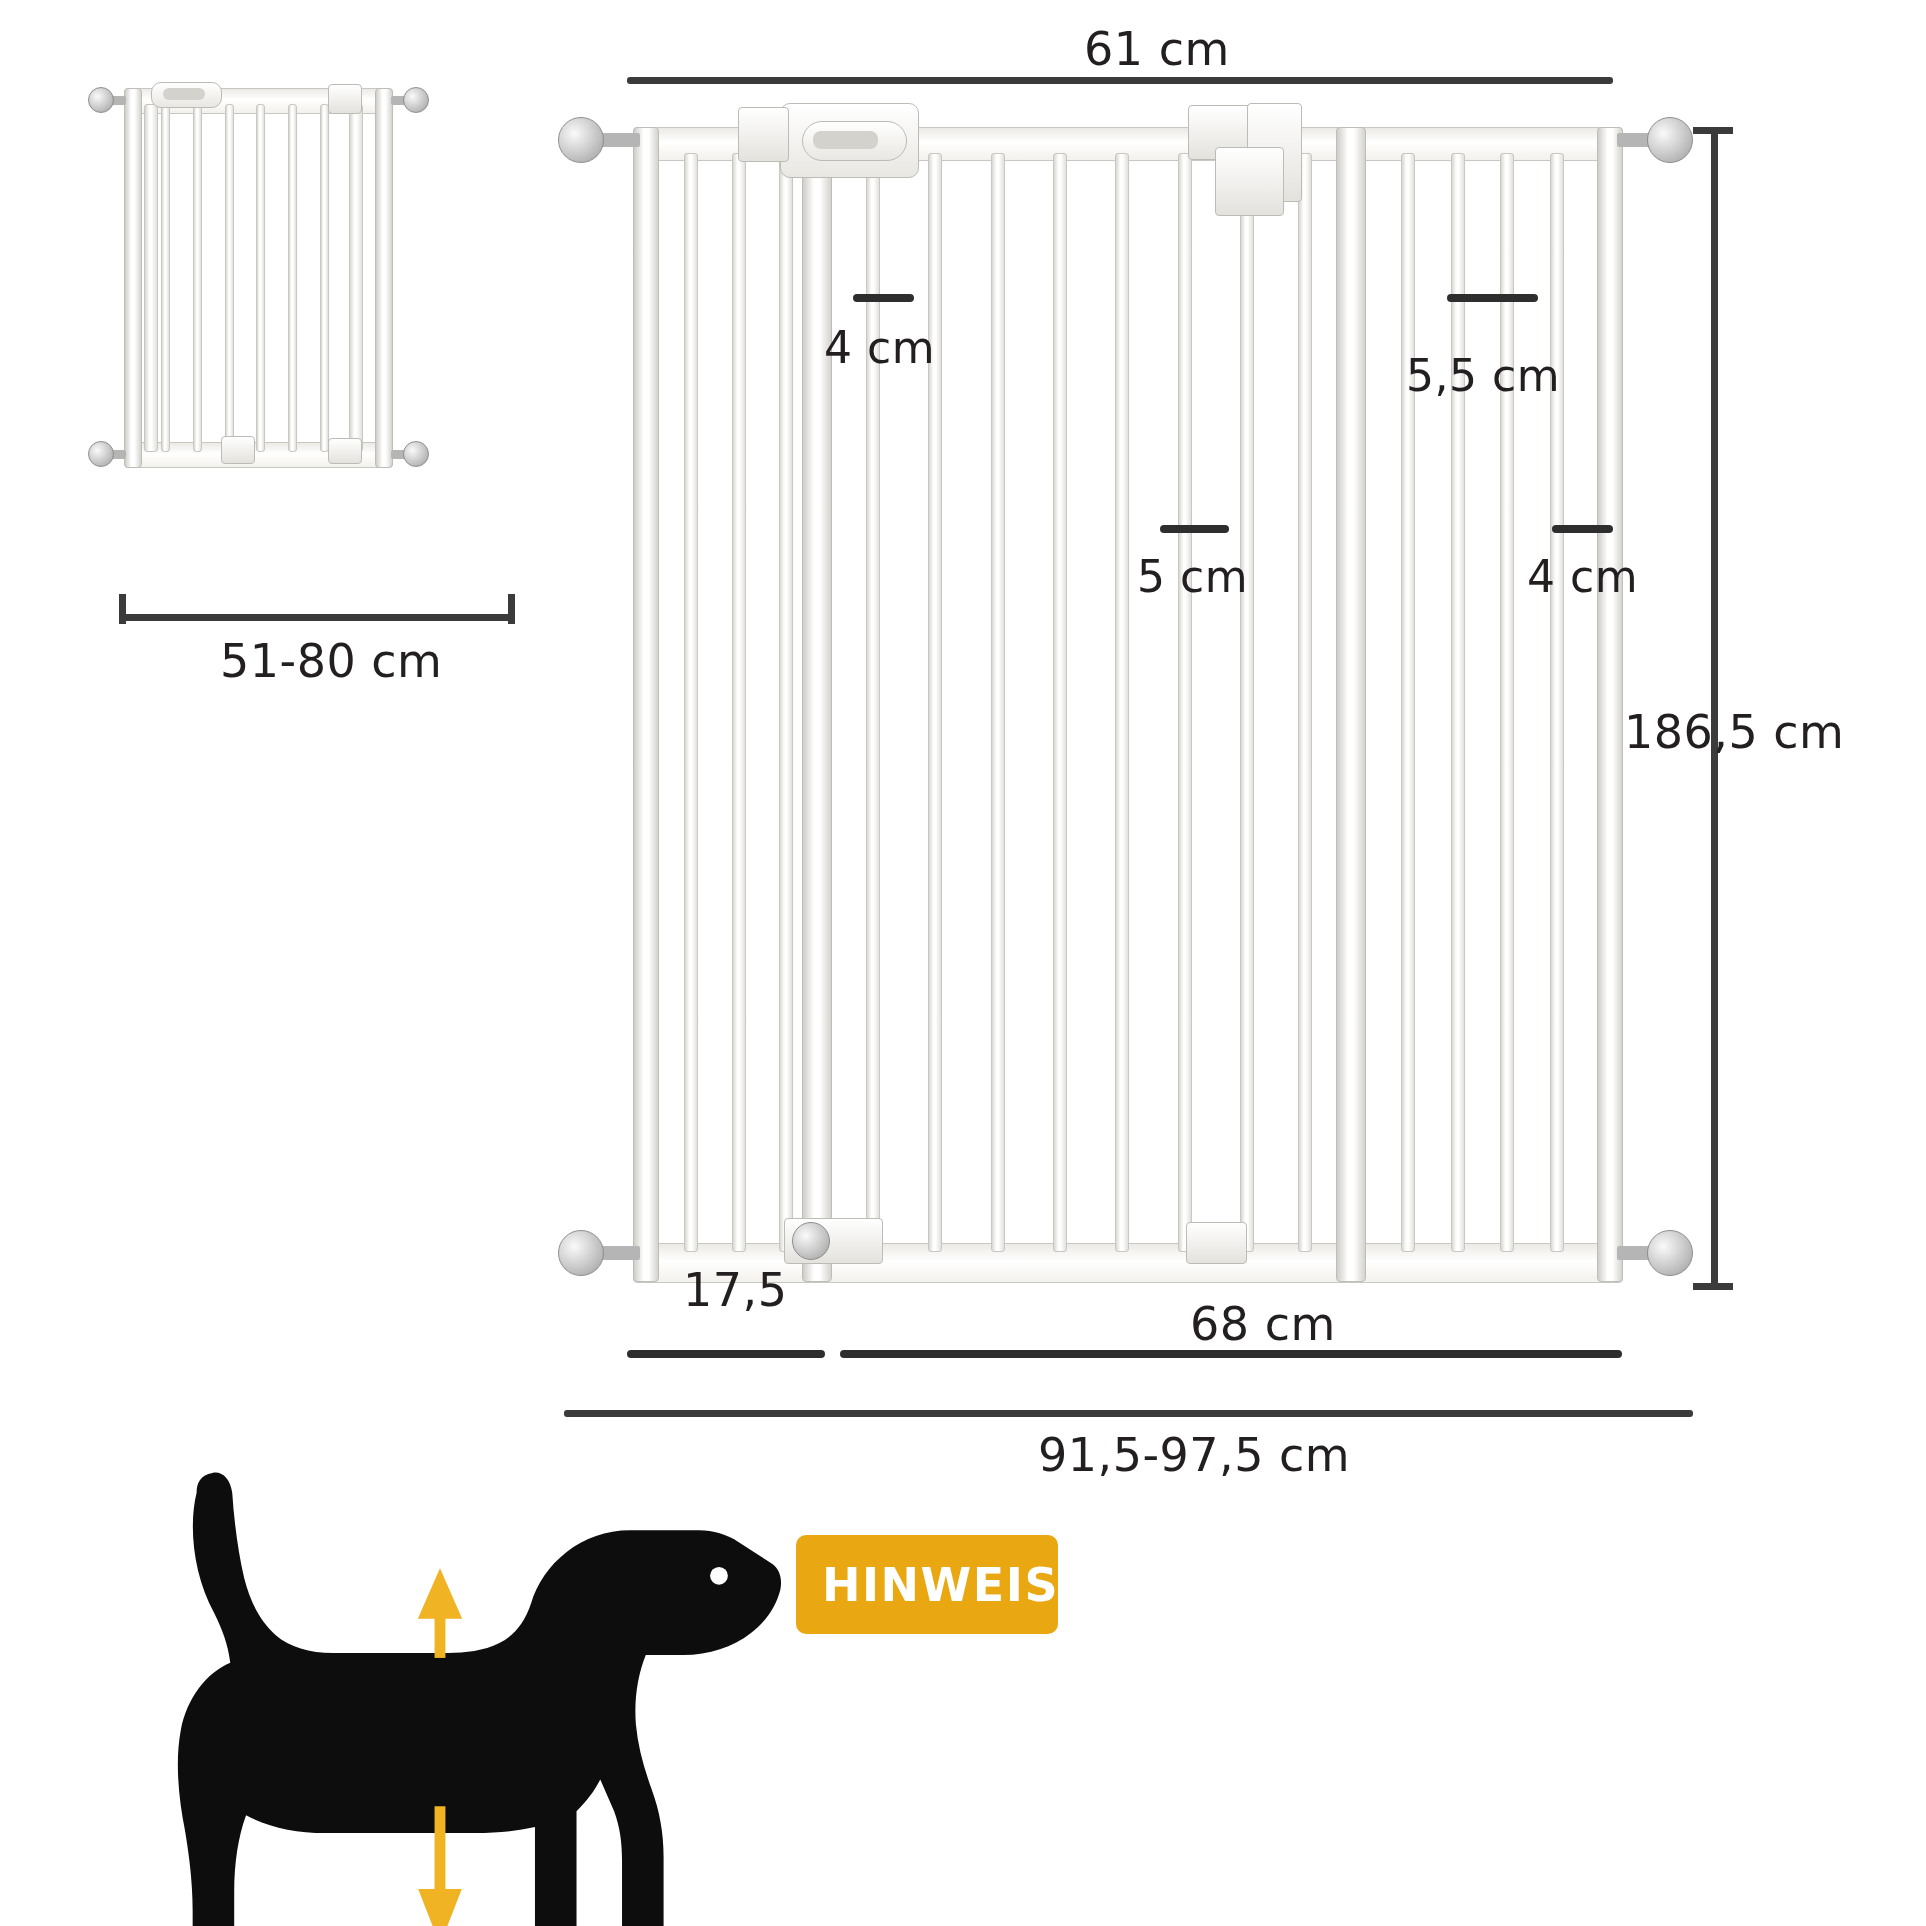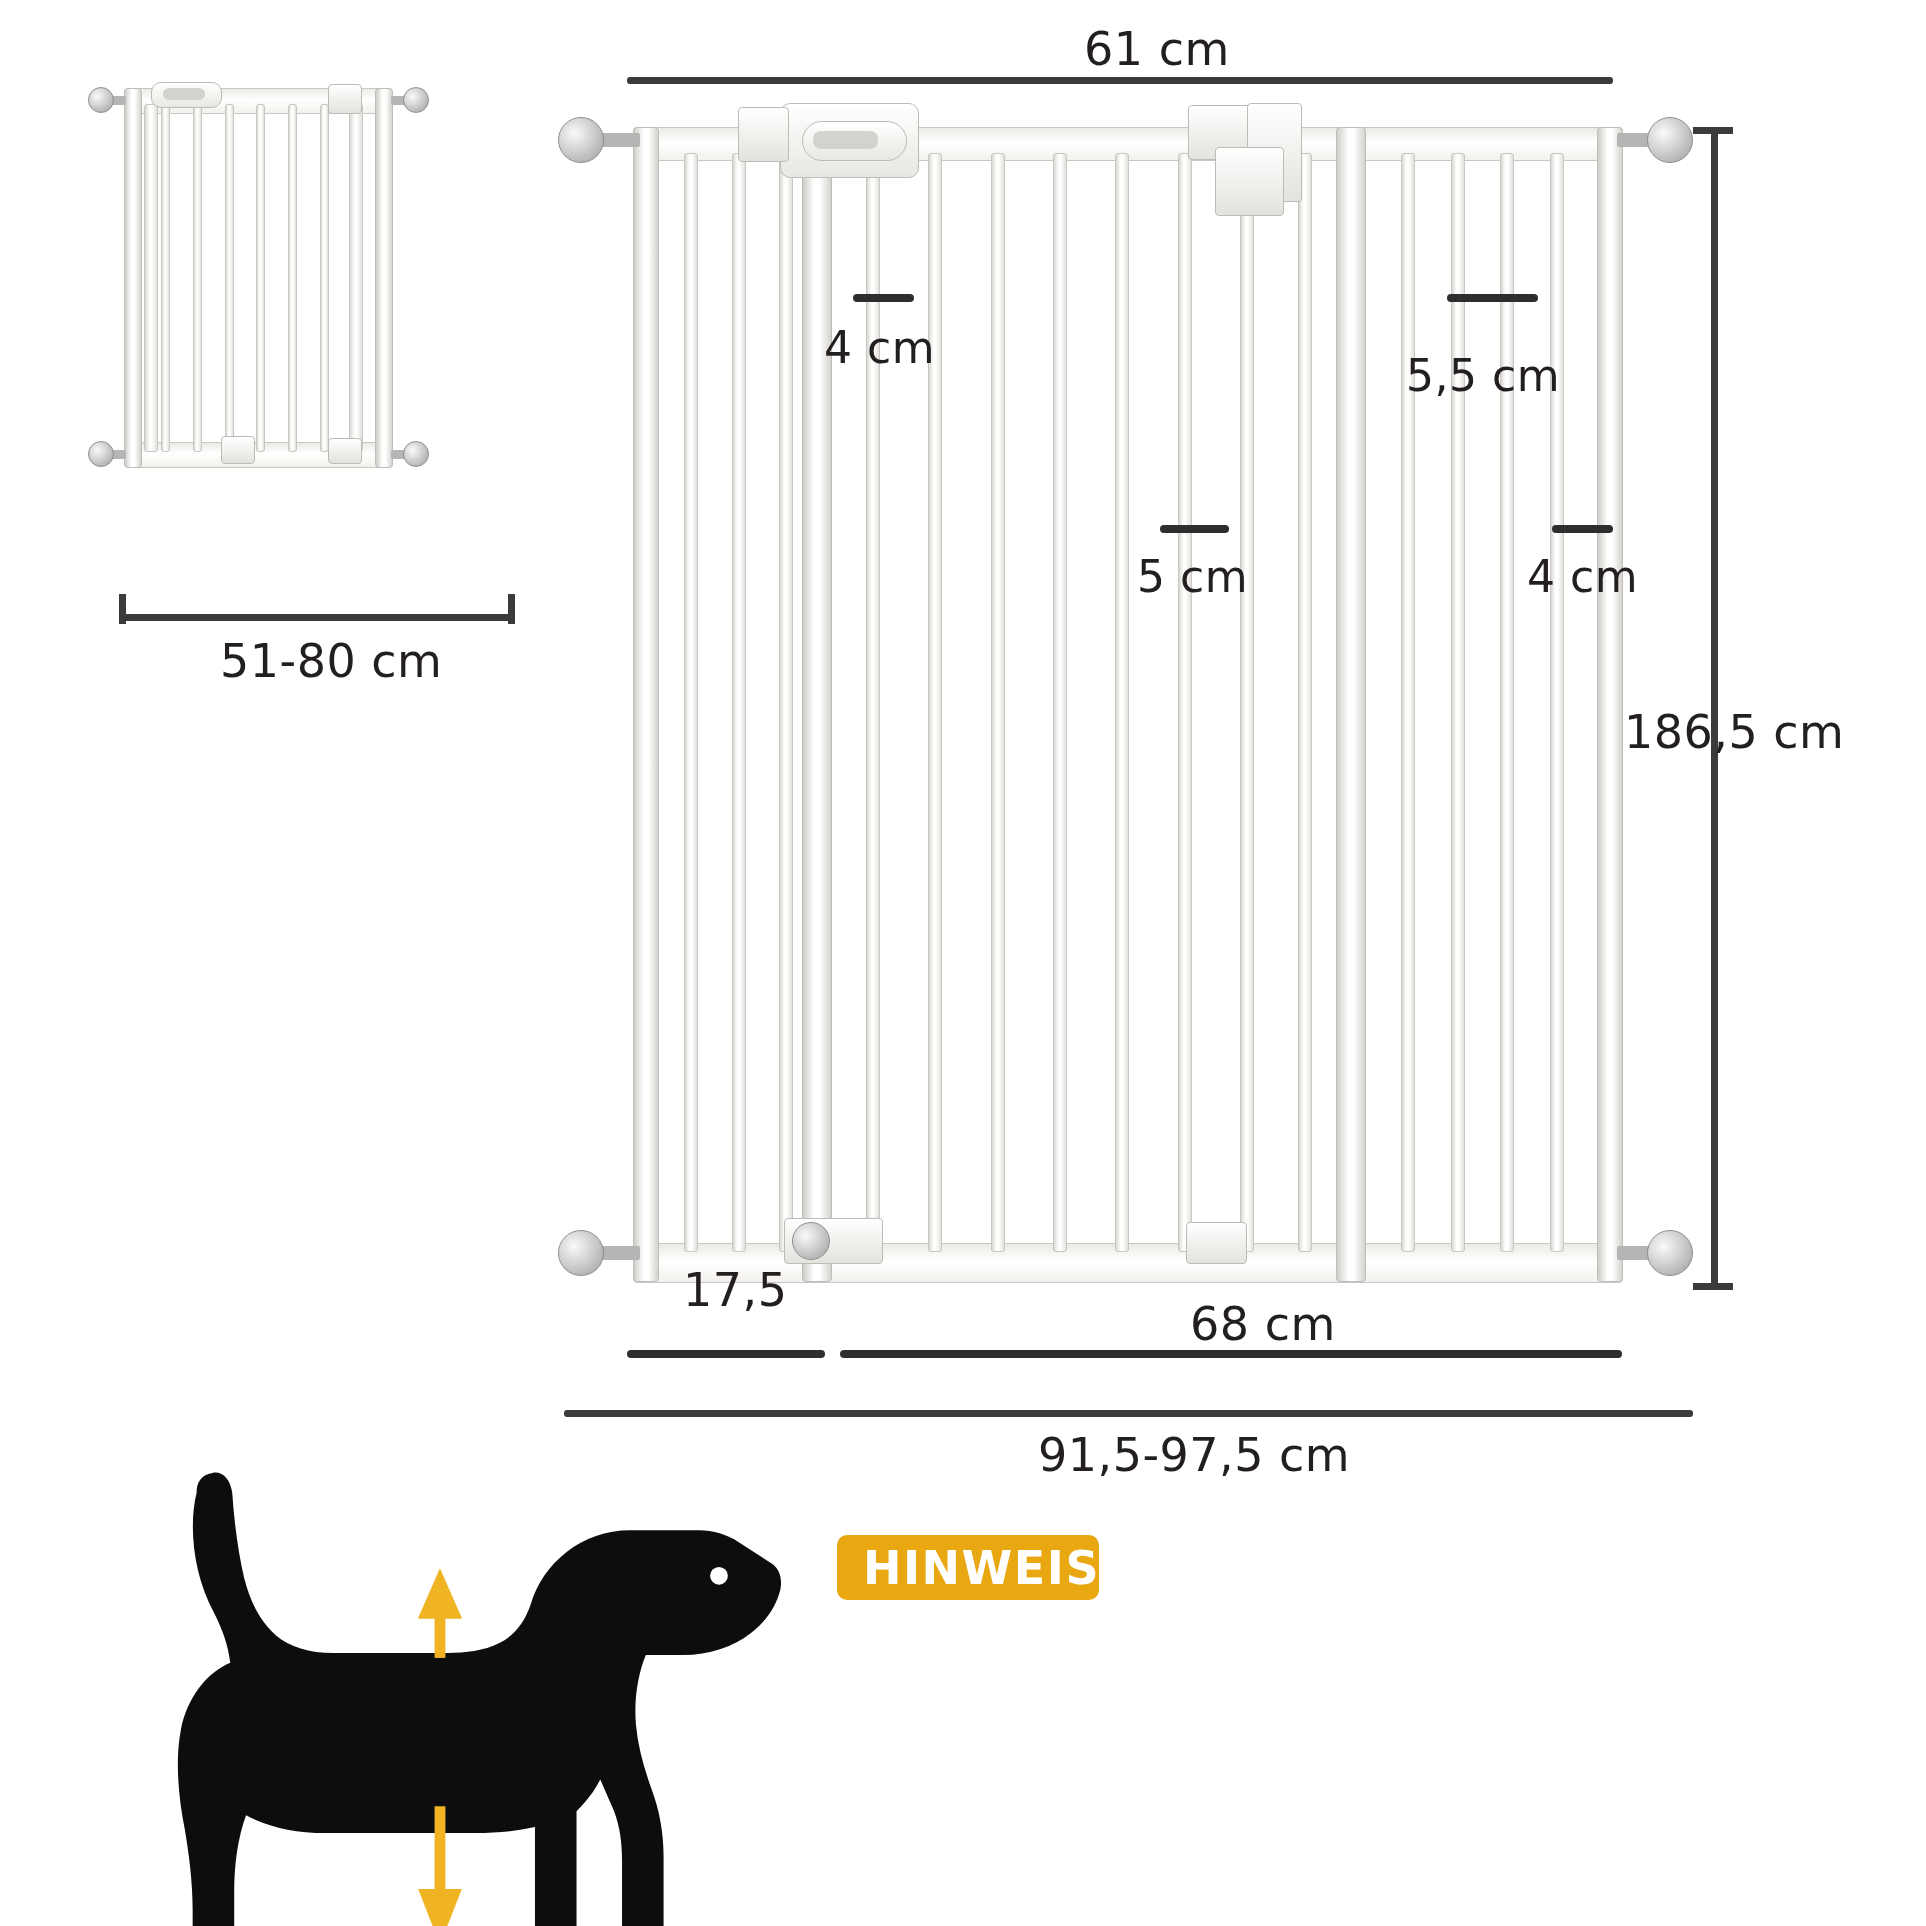--- a/index.html
+++ b/index.html
@@ -328,18 +328,18 @@
 
       <g stroke="#f0b323" stroke-width="11" fill="#f0b323">
         <line x1="294" y1="195" x2="294" y2="135"></line>
         <polygon points="294,118 280,150 308,150"></polygon>
         <line x1="294" y1="345" x2="294" y2="470"></line>
         <polygon points="294,470 280,434 308,434"></polygon>
       </g>
     </svg>
   </div>
 
-  <div class="note-badge" style="left:837px; top:1535px; width:262px; height:65px;">
+  <div class="note-badge" style="left:796px; top:1535px; width:262px; height:99px;">
     <span>HINWEIS:</span>
   </div>
 
 </div>
 
 
 </body></html>

